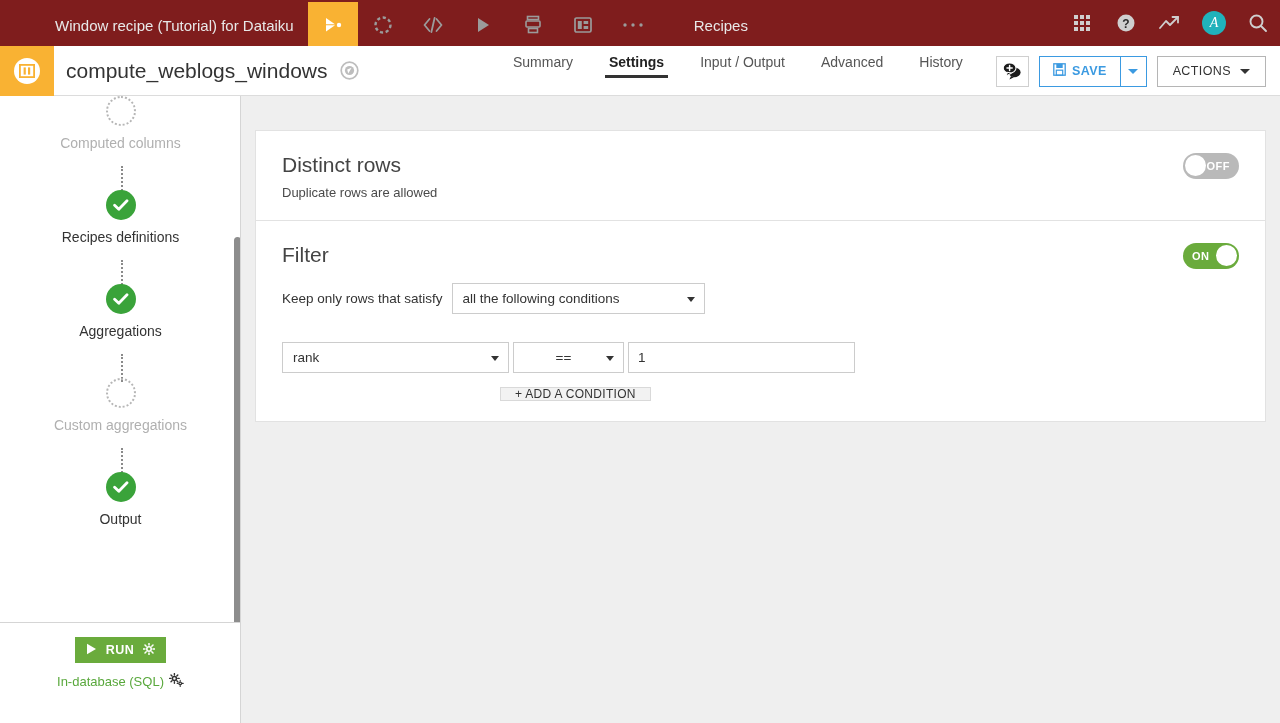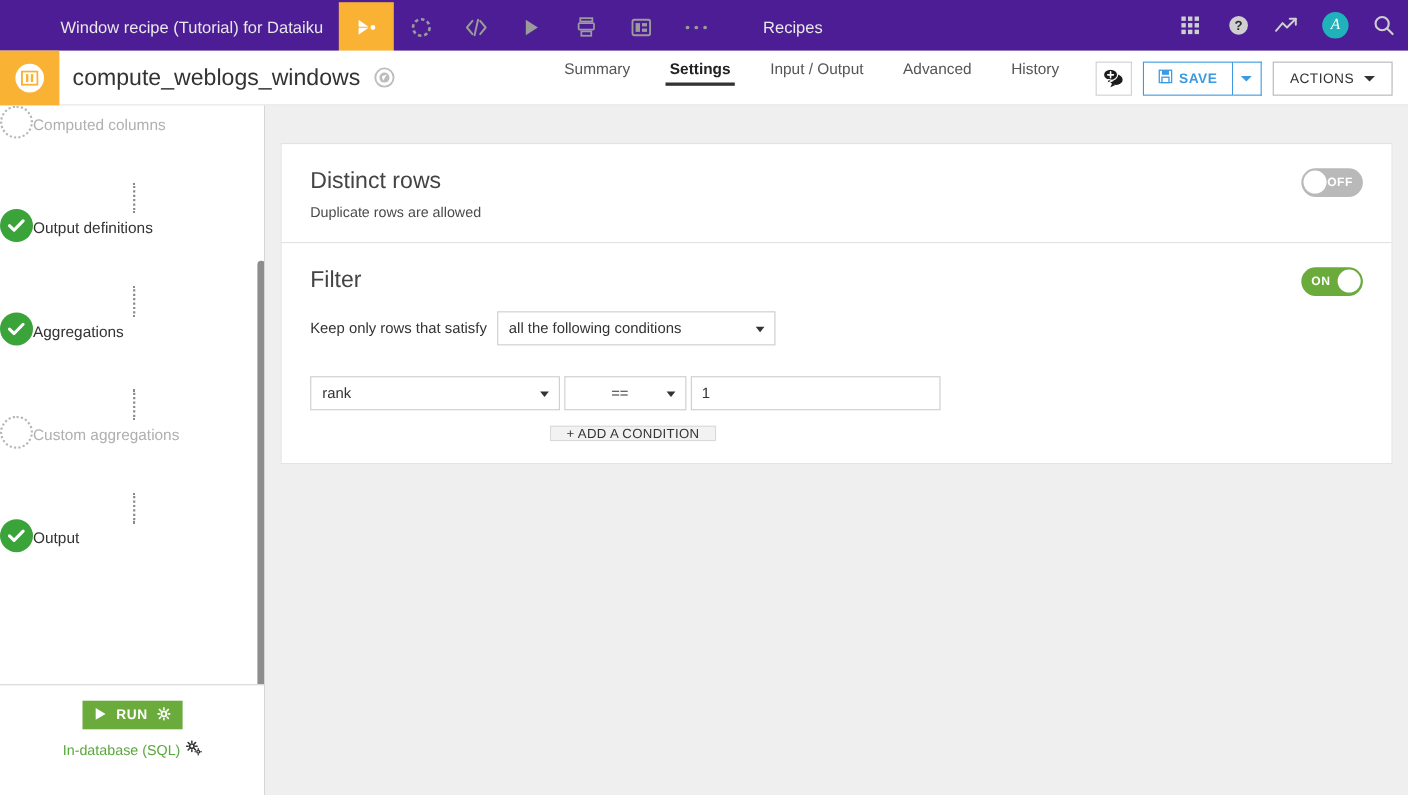--- a/index.html
+++ b/index.html
@@ -7,21 +7,21 @@
     width: 1280px; height: 723px;
     font-family: "Liberation Sans", sans-serif;
     background: #ffffff;
     overflow: hidden;
   }
 
   
   .topbar {
     position: absolute; top: 0; left: 0;
     width: 1280px; height: 50px;
-    background: #4c1d95;
+    background: #7f1d1d;
     display: flex; align-items: center;
   }
   .topbar-title {
     color: #e8e8e8; font-size: 15px;
     margin-left: 55px; margin-right: 14px;
     white-space: nowrap;
   }
   .nav-icon {
     width: 50px; height: 46px;
     display: flex; align-items: center; justify-content: center;
@@ -125,22 +125,22 @@
     width: 241px; height: 627px;
     background: #ffffff;
     border-right: 1px solid #d5d5d5;
     overflow: hidden;
   }
   .steps {
     position: absolute; top: 0; left: 0; width: 241px;
   }
   .step {
     position: relative; height: 94px;
-    display: flex; flex-direction: row;
-    align-items: flex-start; justify-content: flex-start;
+    display: flex; flex-direction: column;
+    align-items: center; justify-content: flex-start;
     padding-top: 0;
   }
   .step.active { background: #d8d8d8; }
   .step .connector {
     position: absolute; left: 50%; top: -24px;
     width: 0; height: 28px;
     border-left: 2px dotted #8a8a8a;
   }
   .circle {
     width: 30px; height: 30px; border-radius: 50%;
@@ -415,21 +415,21 @@
       <div class="step-label muted">Computed columns</div>
     </div>
 
     <div class="step">
       <div class="connector"></div>
       <div class="circle done">
         <svg width="16" height="12" viewBox="0 0 16 12">
             <path d="M1.6 6.2 L5.8 10.2 L14 1.8" fill="none" stroke="#ffffff" stroke-width="2.8" stroke-linecap="round" stroke-linejoin="round"></path>
           </svg>
       </div>
-      <div class="step-label">Output definitions</div>
+      <div class="step-label">Recipes definitions</div>
     </div>
 
     <div class="step">
       <div class="connector"></div>
       <div class="circle done">
         <svg width="16" height="12" viewBox="0 0 16 12">
             <path d="M1.6 6.2 L5.8 10.2 L14 1.8" fill="none" stroke="#ffffff" stroke-width="2.8" stroke-linecap="round" stroke-linejoin="round"></path>
           </svg>
       </div>
       <div class="step-label">Aggregations</div>

